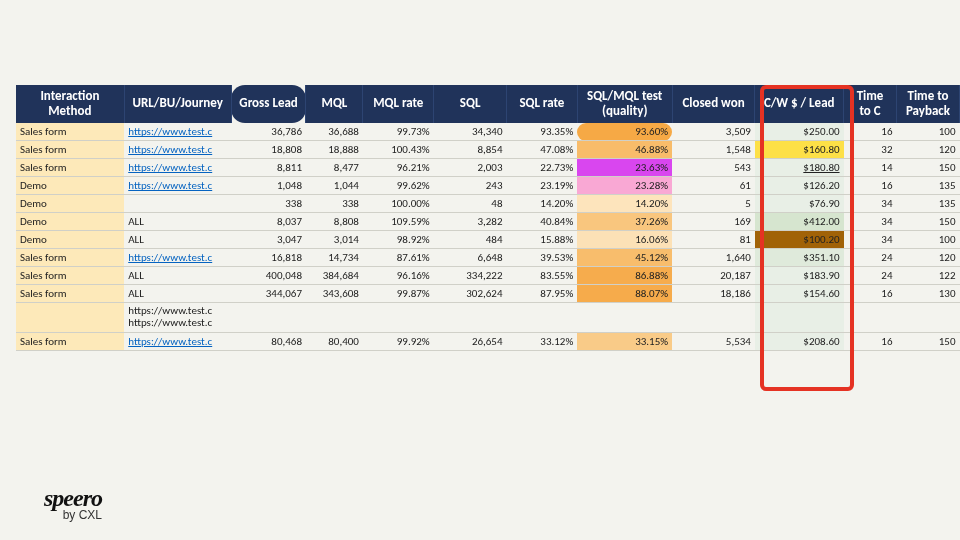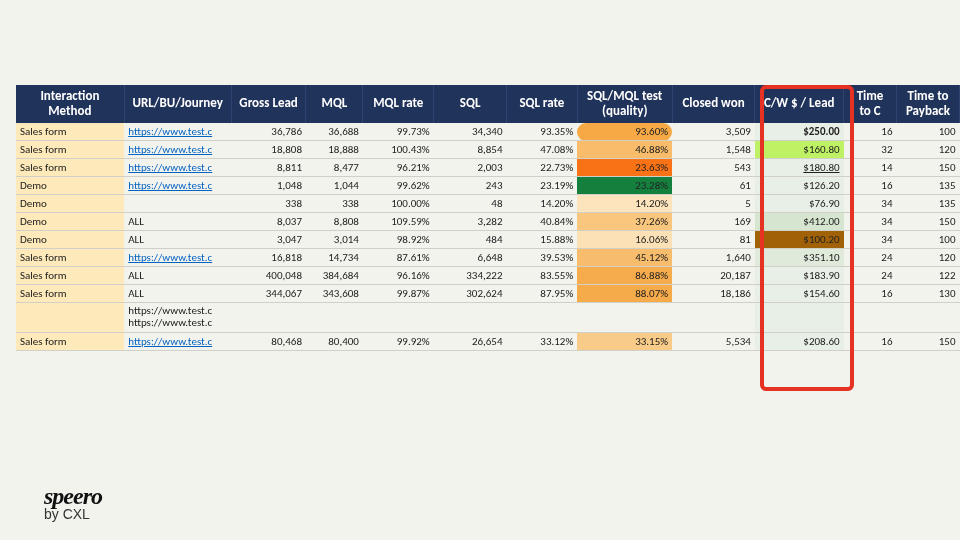--- a/index.html
+++ b/index.html
@@ -15,31 +15,31 @@
   .c-mqlr{width:58px}
   .c-sql{width:60px}
   .c-sqlr{width:58px}
   .c-quality{width:78px}
   .c-cw{width:70px}
   .c-cwlead{width:72px;background:#e8efe6}
   .c-ttc{width:40px}
   .c-ttp{width:50px}
   .highlight-box{position:absolute;border:4px solid #e53223;border-radius:6px;pointer-events:none}
   .logo{position:absolute;left:44px;bottom:18px;font-family:Georgia,'Times New Roman',serif;font-style:italic;font-weight:700;font-size:24px;color:#111;letter-spacing:-1px}
-  .logo .sub{display:block;font-family:Arial,sans-serif;font-style:normal;font-weight:400;font-size:14px;letter-spacing:0;margin-top:-4px;text-align:left;color:#333}
+  .logo .sub{display:block;font-family:Arial,sans-serif;font-style:normal;font-weight:400;font-size:12px;letter-spacing:0;margin-top:-4px;text-align:right;color:#333}
 </style>
 </head>
 <body>
 
 <table class="sheet">
   <thead>
     <tr id="hdr">
         <th style="width: 96px;">Interaction Method</th>
         <th style="width: 94px;">URL/BU/Journey</th>
-        <th style="width: 62px;">Gross Lead</th>
+        <th style="width: 62px; border-radius: 14px;">Gross Lead</th>
         <th style="width: 44px;">MQL</th>
         <th style="width: 58px;">MQL rate</th>
         <th style="width: 60px;">SQL</th>
         <th style="width: 58px;">SQL rate</th>
         <th style="width: 82px;">SQL/MQL test (quality)</th>
         <th style="width: 70px;">Closed won</th>
         <th style="width: 76px;">C/W $ / Lead</th>
         <th style="width: 40px;">Time to C</th>
         <th style="width: 50px;">Time to Payback</th>
       </tr>
@@ -48,61 +48,61 @@
       <tr>
         <td class="c-im">Sales form</td>
         <td class="c-url"><a href="#">https://www.test.c</a></td>
         <td class="c-num c-gl">36,786</td>
         <td class="c-num c-mql">36,688</td>
         <td class="c-num c-mqlr">99.73%</td>
         <td class="c-num c-sql">34,340</td>
         <td class="c-num c-sqlr">93.35%</td>
         <td class="c-num c-quality" style="background: rgb(246, 169, 69); border-radius: 9px;">93.60%</td>
         <td class="c-num c-cw">3,509</td>
-        <td class="c-num c-cwlead" style="background: rgb(232, 239, 230); font-weight: bold;">$250.00</td>
+        <td class="c-num c-cwlead" style="background: rgb(232, 239, 230);">$250.00</td>
         <td class="c-num c-ttc">16</td>
         <td class="c-num c-ttp">100</td>
       </tr>
       <tr>
         <td class="c-im">Sales form</td>
         <td class="c-url"><a href="#">https://www.test.c</a></td>
         <td class="c-num c-gl">18,808</td>
         <td class="c-num c-mql">18,888</td>
         <td class="c-num c-mqlr">100.43%</td>
         <td class="c-num c-sql">8,854</td>
         <td class="c-num c-sqlr">47.08%</td>
         <td class="c-num c-quality" style="background: rgb(248, 188, 106);">46.88%</td>
         <td class="c-num c-cw">1,548</td>
-        <td class="c-num c-cwlead" style="background: #bef264; text-align: right;">$160.80</td>
+        <td class="c-num c-cwlead" style="background: #fde047; text-align: right;">$160.80</td>
         <td class="c-num c-ttc">32</td>
         <td class="c-num c-ttp">120</td>
       </tr>
       <tr>
         <td class="c-im">Sales form</td>
         <td class="c-url"><a href="#">https://www.test.c</a></td>
         <td class="c-num c-gl">8,811</td>
         <td class="c-num c-mql">8,477</td>
         <td class="c-num c-mqlr">96.21%</td>
         <td class="c-num c-sql">2,003</td>
         <td class="c-num c-sqlr">22.73%</td>
-        <td class="c-num c-quality" style="background: #f97316; padding-left: 29px;">23.63%</td>
+        <td class="c-num c-quality" style="background: #d946ef; padding-left: 29px;">23.63%</td>
         <td class="c-num c-cw">543</td>
         <td class="c-num c-cwlead" style="background: rgb(232, 239, 230); text-decoration: underline;">$180.80</td>
         <td class="c-num c-ttc">14</td>
         <td class="c-num c-ttp">150</td>
       </tr>
       <tr>
         <td class="c-im">Demo</td>
         <td class="c-url"><a href="#">https://www.test.c</a></td>
         <td class="c-num c-gl">1,048</td>
         <td class="c-num c-mql">1,044</td>
         <td class="c-num c-mqlr">99.62%</td>
         <td class="c-num c-sql">243</td>
         <td class="c-num c-sqlr">23.19%</td>
-        <td class="c-num c-quality" style="background: #15803d; padding-left: 40px;">23.28%</td>
+        <td class="c-num c-quality" style="background: #f9a8d4; padding-left: 40px;">23.28%</td>
         <td class="c-num c-cw">61</td>
         <td class="c-num c-cwlead" style="background: rgb(232, 239, 230);">$126.20</td>
         <td class="c-num c-ttc">16</td>
         <td class="c-num c-ttp">135</td>
       </tr>
       <tr>
         <td class="c-im">Demo</td>
         <td class="c-url"></td>
         <td class="c-num c-gl">338</td>
         <td class="c-num c-mql">338</td>

